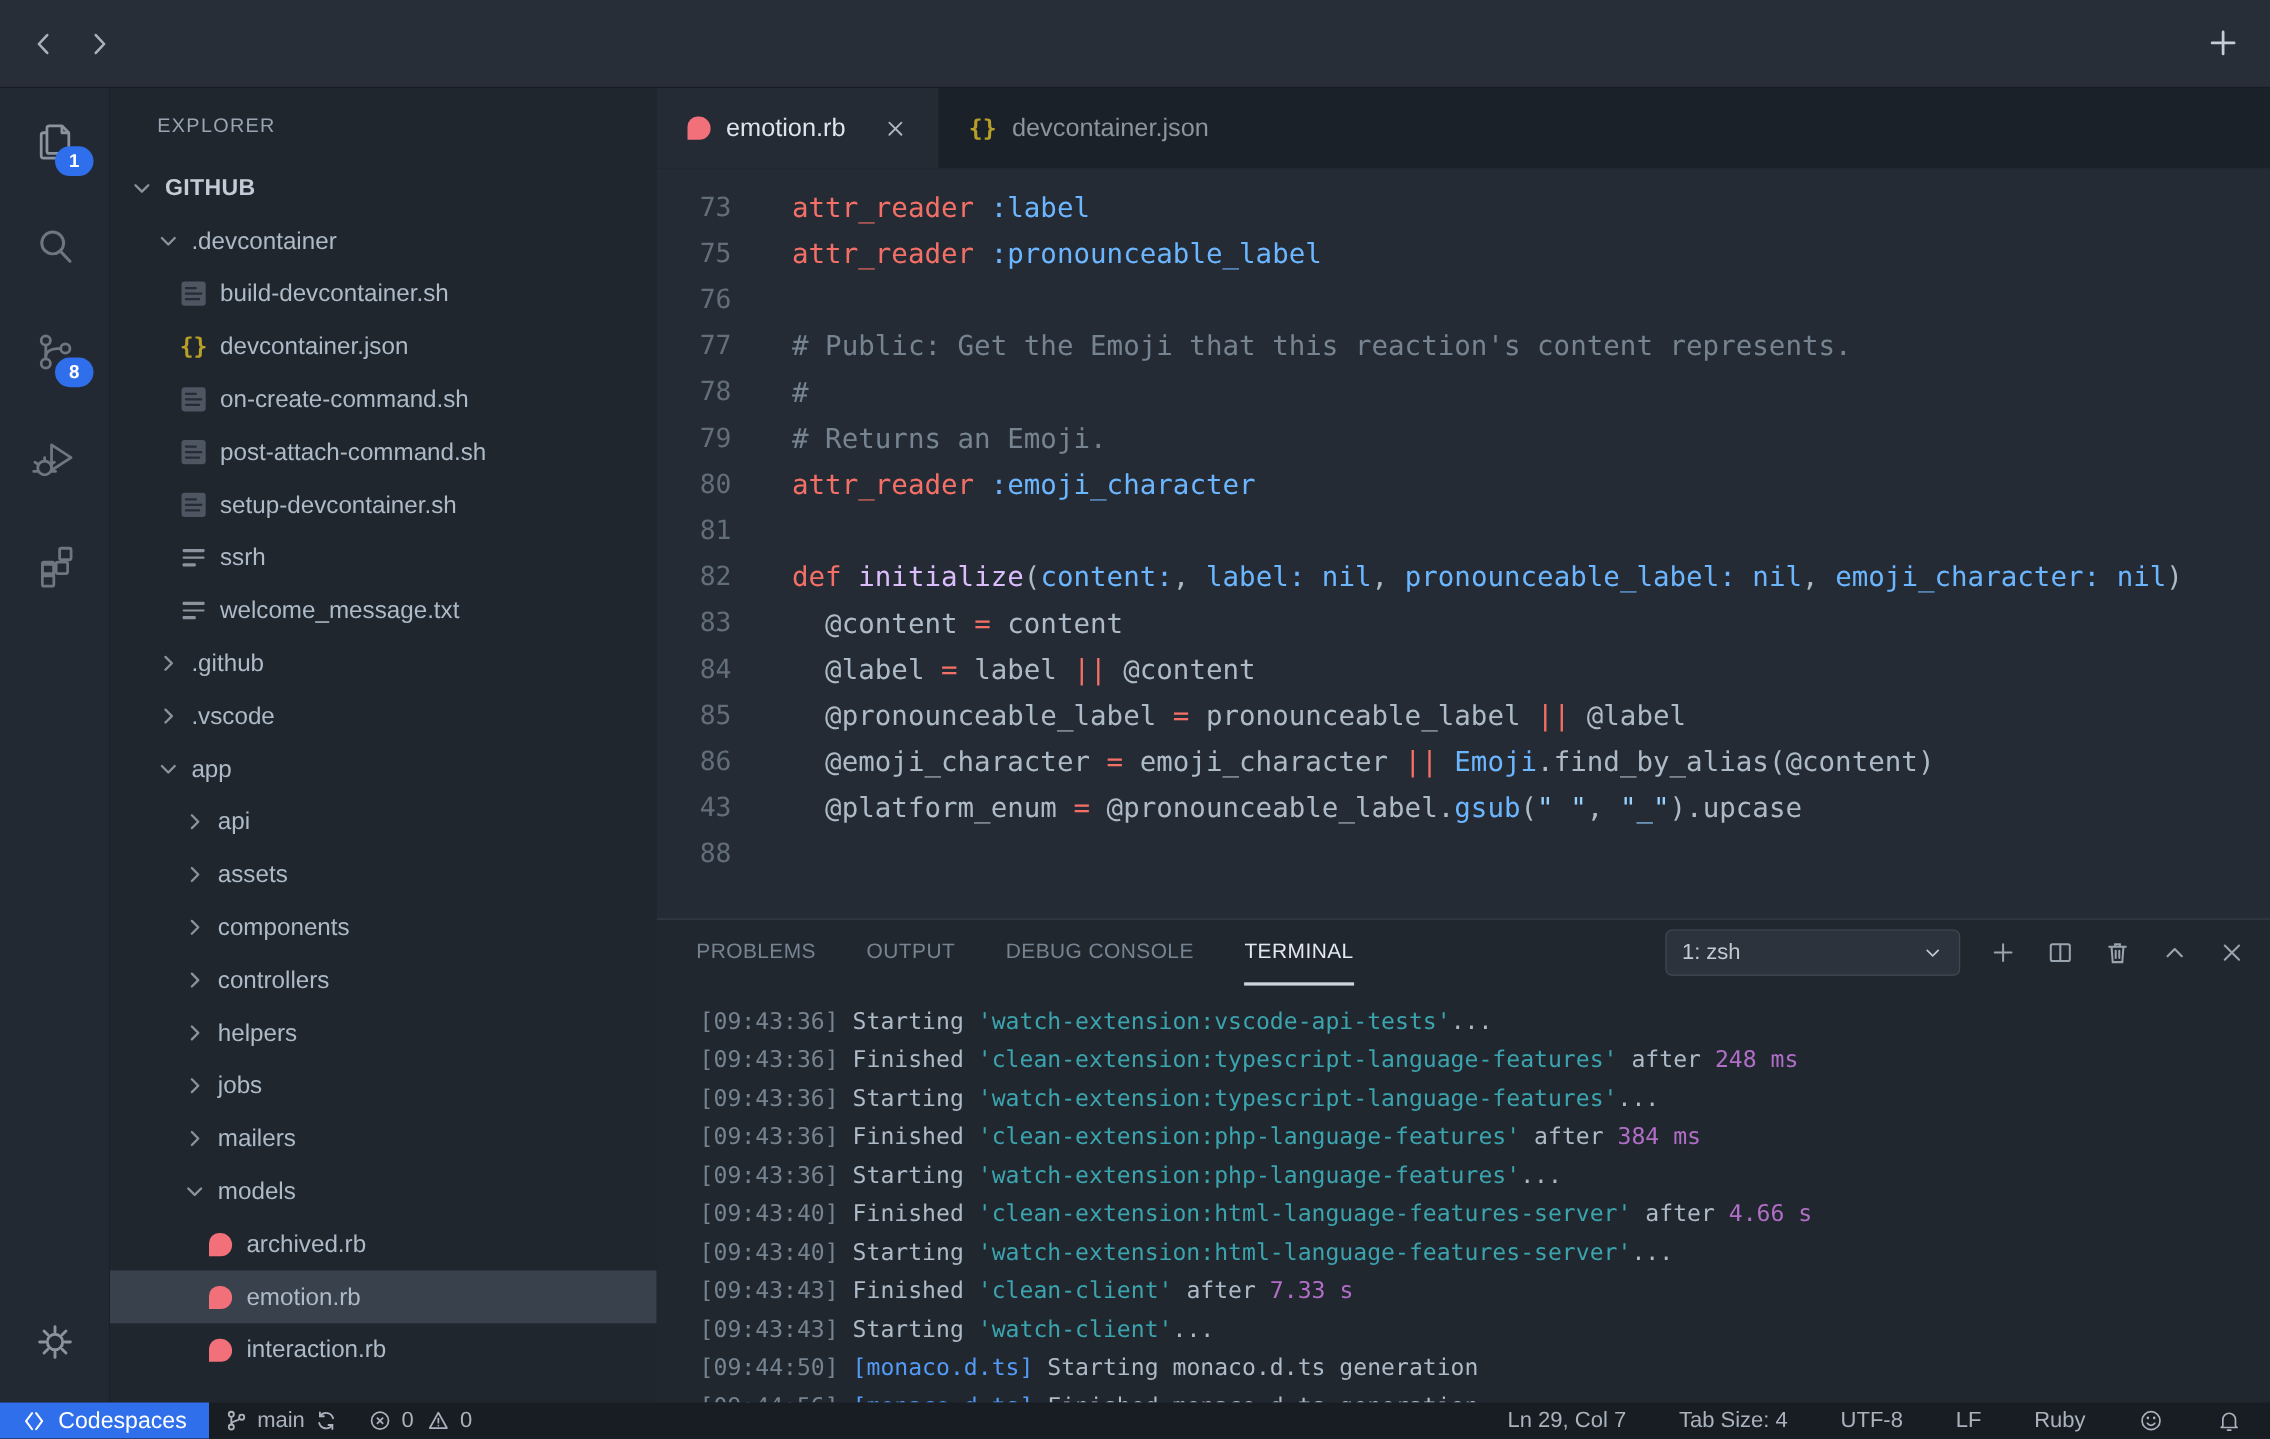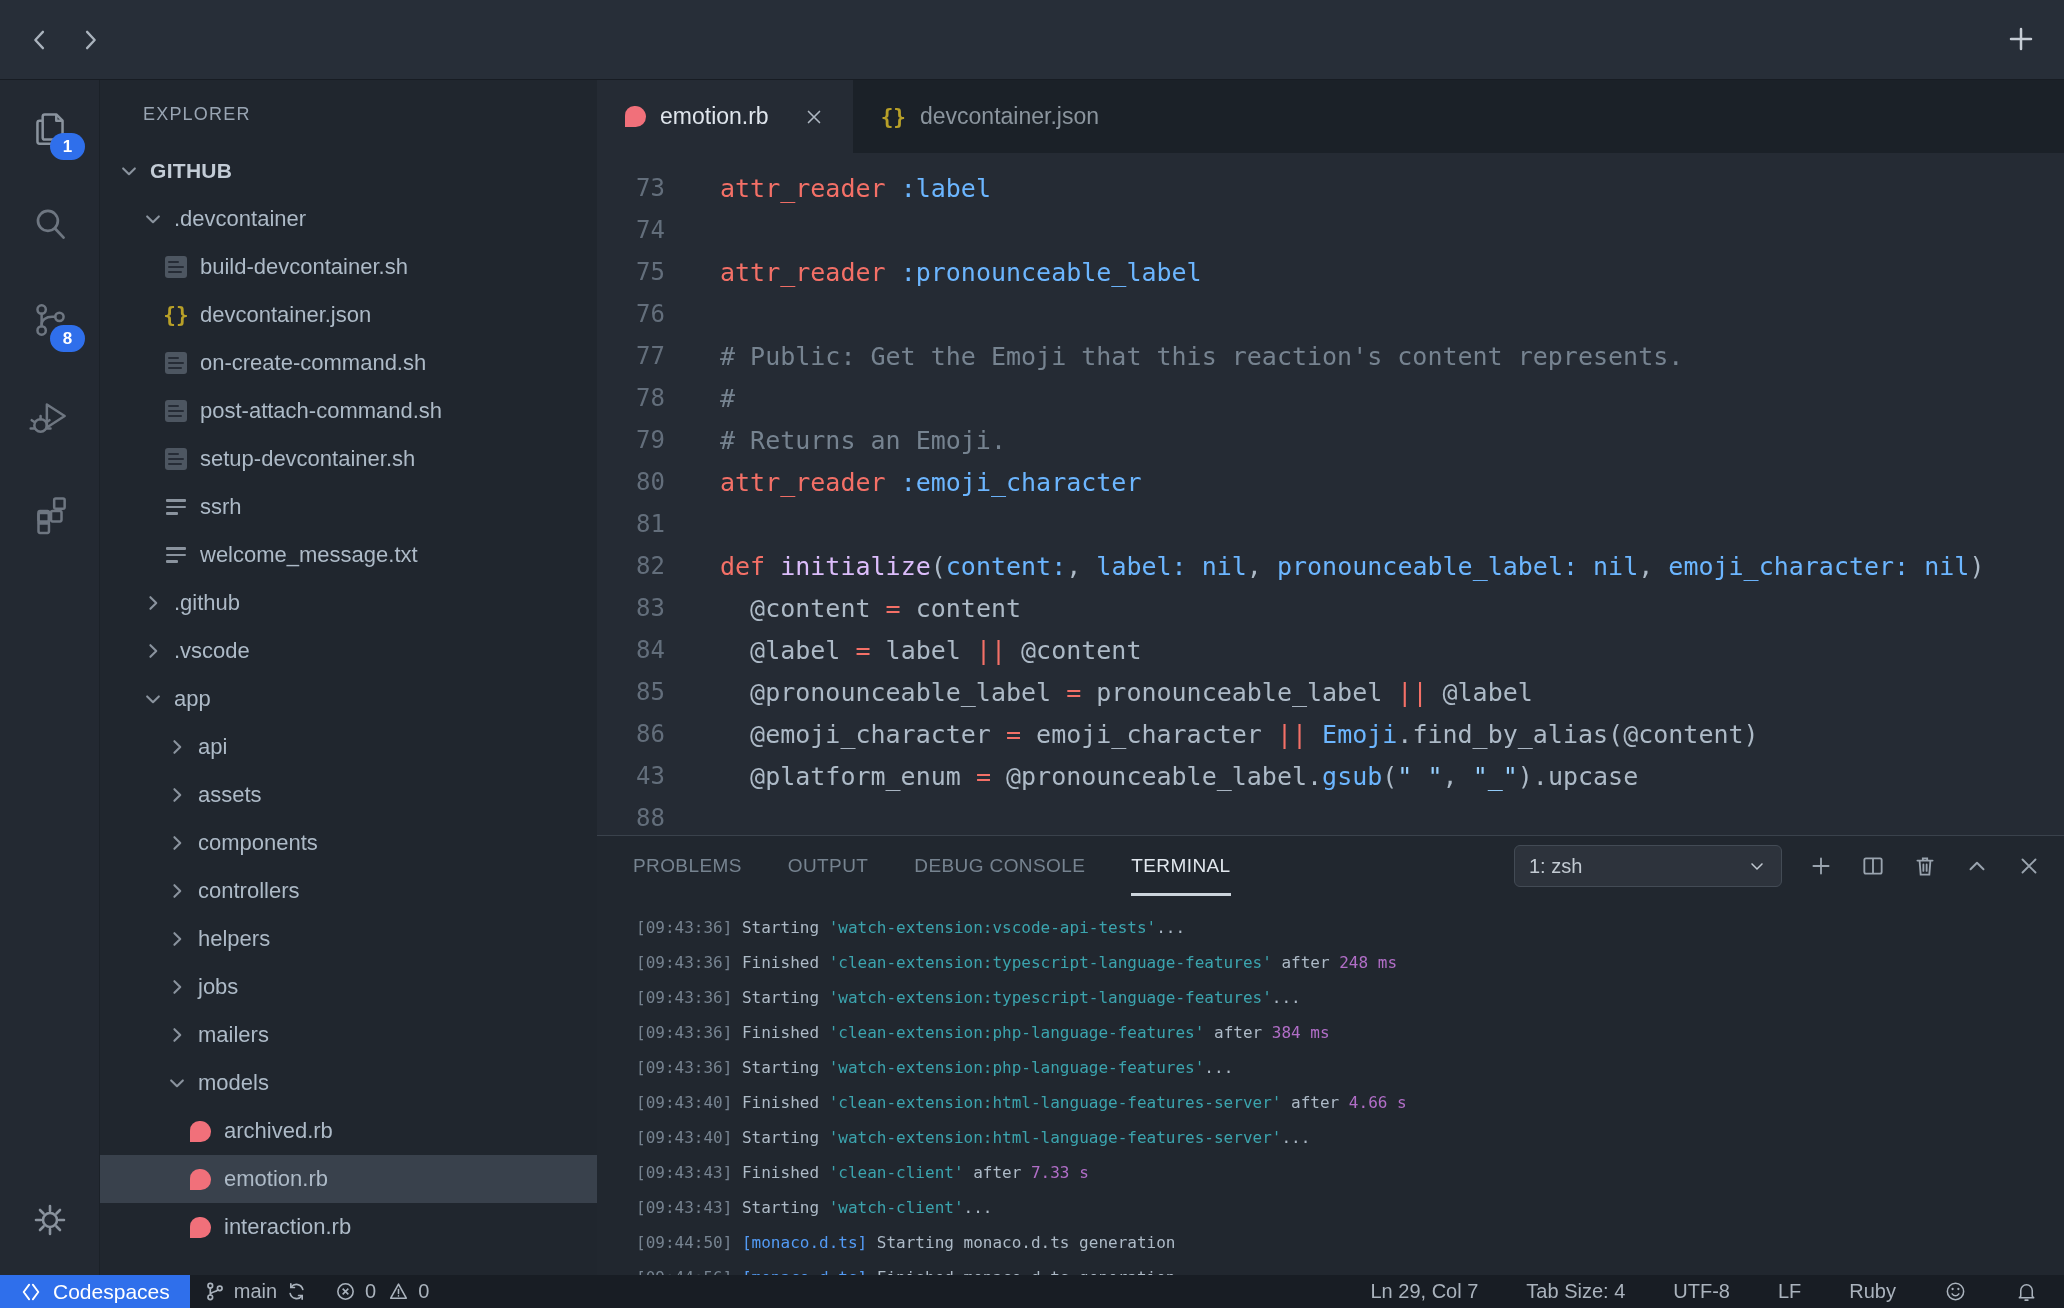--- a/index.html
+++ b/index.html
@@ -71,21 +71,21 @@
   .panel{flex:1;border-top:1px solid #3a424c;background:#21272f;display:flex;flex-direction:column;min-height:0;}
   .panel-head{height:60px;display:flex;align-items:center;padding:0 22px 0 36px;flex:0 0 auto;}
   .ptabs{display:flex;gap:46px;align-items:center;height:100%;}
   .ptab{font-size:19px;letter-spacing:.4px;color:#768390;height:100%;display:flex;align-items:center;
         border-bottom:3px solid transparent;box-sizing:border-box;padding-top:3px;}
   .ptab.active{color:#e2e8ef;border-bottom-color:#ccd4dc;}
   .panel-actions{margin-left:auto;display:flex;align-items:center;gap:26px;color:#9aa4af;}
   .pdrop{width:238px;height:40px;border-radius:6px;background:#2d333c;border:1px solid #434b55;
          display:flex;align-items:center;padding:0 14px;font-size:20px;color:#c2cad2;gap:8px;}
   .pdrop span{flex:1}
-  .term{flex:1;overflow:hidden;padding:14px 0 0 39px;font-family:"DejaVu Sans Mono",monospace;font-size:16px;}
+  .term{flex:1;overflow:hidden;padding:14px 0 0 39px;font-family:"DejaVu Sans Mono",monospace;font-size:21px;}
   .tline{height:35px;display:flex;align-items:center;white-space:pre;}
 
   
   .statusbar{position:absolute;left:0;right:0;bottom:0;height:33px;background:#181d24;display:flex;
              align-items:stretch;font-size:20px;color:#aab3bd;}
   .sb-left{display:flex;align-items:stretch;}
   .sb-right{margin-left:auto;display:flex;align-items:center;gap:48px;padding-right:26px;}
   .sb-item{display:flex;align-items:center;gap:9px;padding:0 14px;}
   .sb-item.codespaces{background:#2f6feb;color:#fff;padding:0 20px;gap:11px;font-size:21px;}
   .sb-plain{display:flex;align-items:center;gap:9px;}
@@ -372,21 +372,20 @@
           </span>
         </div>
         <div class="etab">
           <span class="fi-json">{}</span>
           <span>devcontainer.json</span>
         </div>
       </div>
 
       <div class="code" id="code">
           <div class="cline"><span class="lnum">73</span><span class="ltext"><span class="t-k">attr_reader</span><span class="t-p"> </span><span class="t-v">:label</span></span></div>
-          <div class="cline"><span class="lnum">74</span><span class="ltext"></span></div>
           <div class="cline"><span class="lnum">75</span><span class="ltext"><span class="t-k">attr_reader</span><span class="t-p"> </span><span class="t-v">:pronounceable_label</span></span></div>
           <div class="cline"><span class="lnum">76</span><span class="ltext"></span></div>
           <div class="cline"><span class="lnum">77</span><span class="ltext"><span class="t-c"># Public: Get the Emoji that this reaction's content represents.</span></span></div>
           <div class="cline"><span class="lnum">78</span><span class="ltext"><span class="t-c">#</span></span></div>
           <div class="cline"><span class="lnum">79</span><span class="ltext"><span class="t-c"># Returns an Emoji.</span></span></div>
           <div class="cline"><span class="lnum">80</span><span class="ltext"><span class="t-k">attr_reader</span><span class="t-p"> </span><span class="t-v">:emoji_character</span></span></div>
           <div class="cline"><span class="lnum">81</span><span class="ltext"></span></div>
           <div class="cline"><span class="lnum">82</span><span class="ltext"><span class="t-k">def</span><span class="t-p"> </span><span class="t-f">initialize</span><span class="t-p">(</span><span class="t-v">content:</span><span class="t-p">, </span><span class="t-v">label:</span><span class="t-p"> </span><span class="t-v">nil</span><span class="t-p">, </span><span class="t-v">pronounceable_label:</span><span class="t-p"> </span><span class="t-v">nil</span><span class="t-p">, </span><span class="t-v">emoji_character:</span><span class="t-p"> </span><span class="t-v">nil</span><span class="t-p">)</span></span></div>
           <div class="cline"><span class="lnum">83</span><span class="ltext"><span class="t-p">  @content </span><span class="t-k">=</span><span class="t-p"> content</span></span></div>
           <div class="cline"><span class="lnum">84</span><span class="ltext"><span class="t-p">  @label </span><span class="t-k">=</span><span class="t-p"> label </span><span class="t-k">||</span><span class="t-p"> @content</span></span></div>

